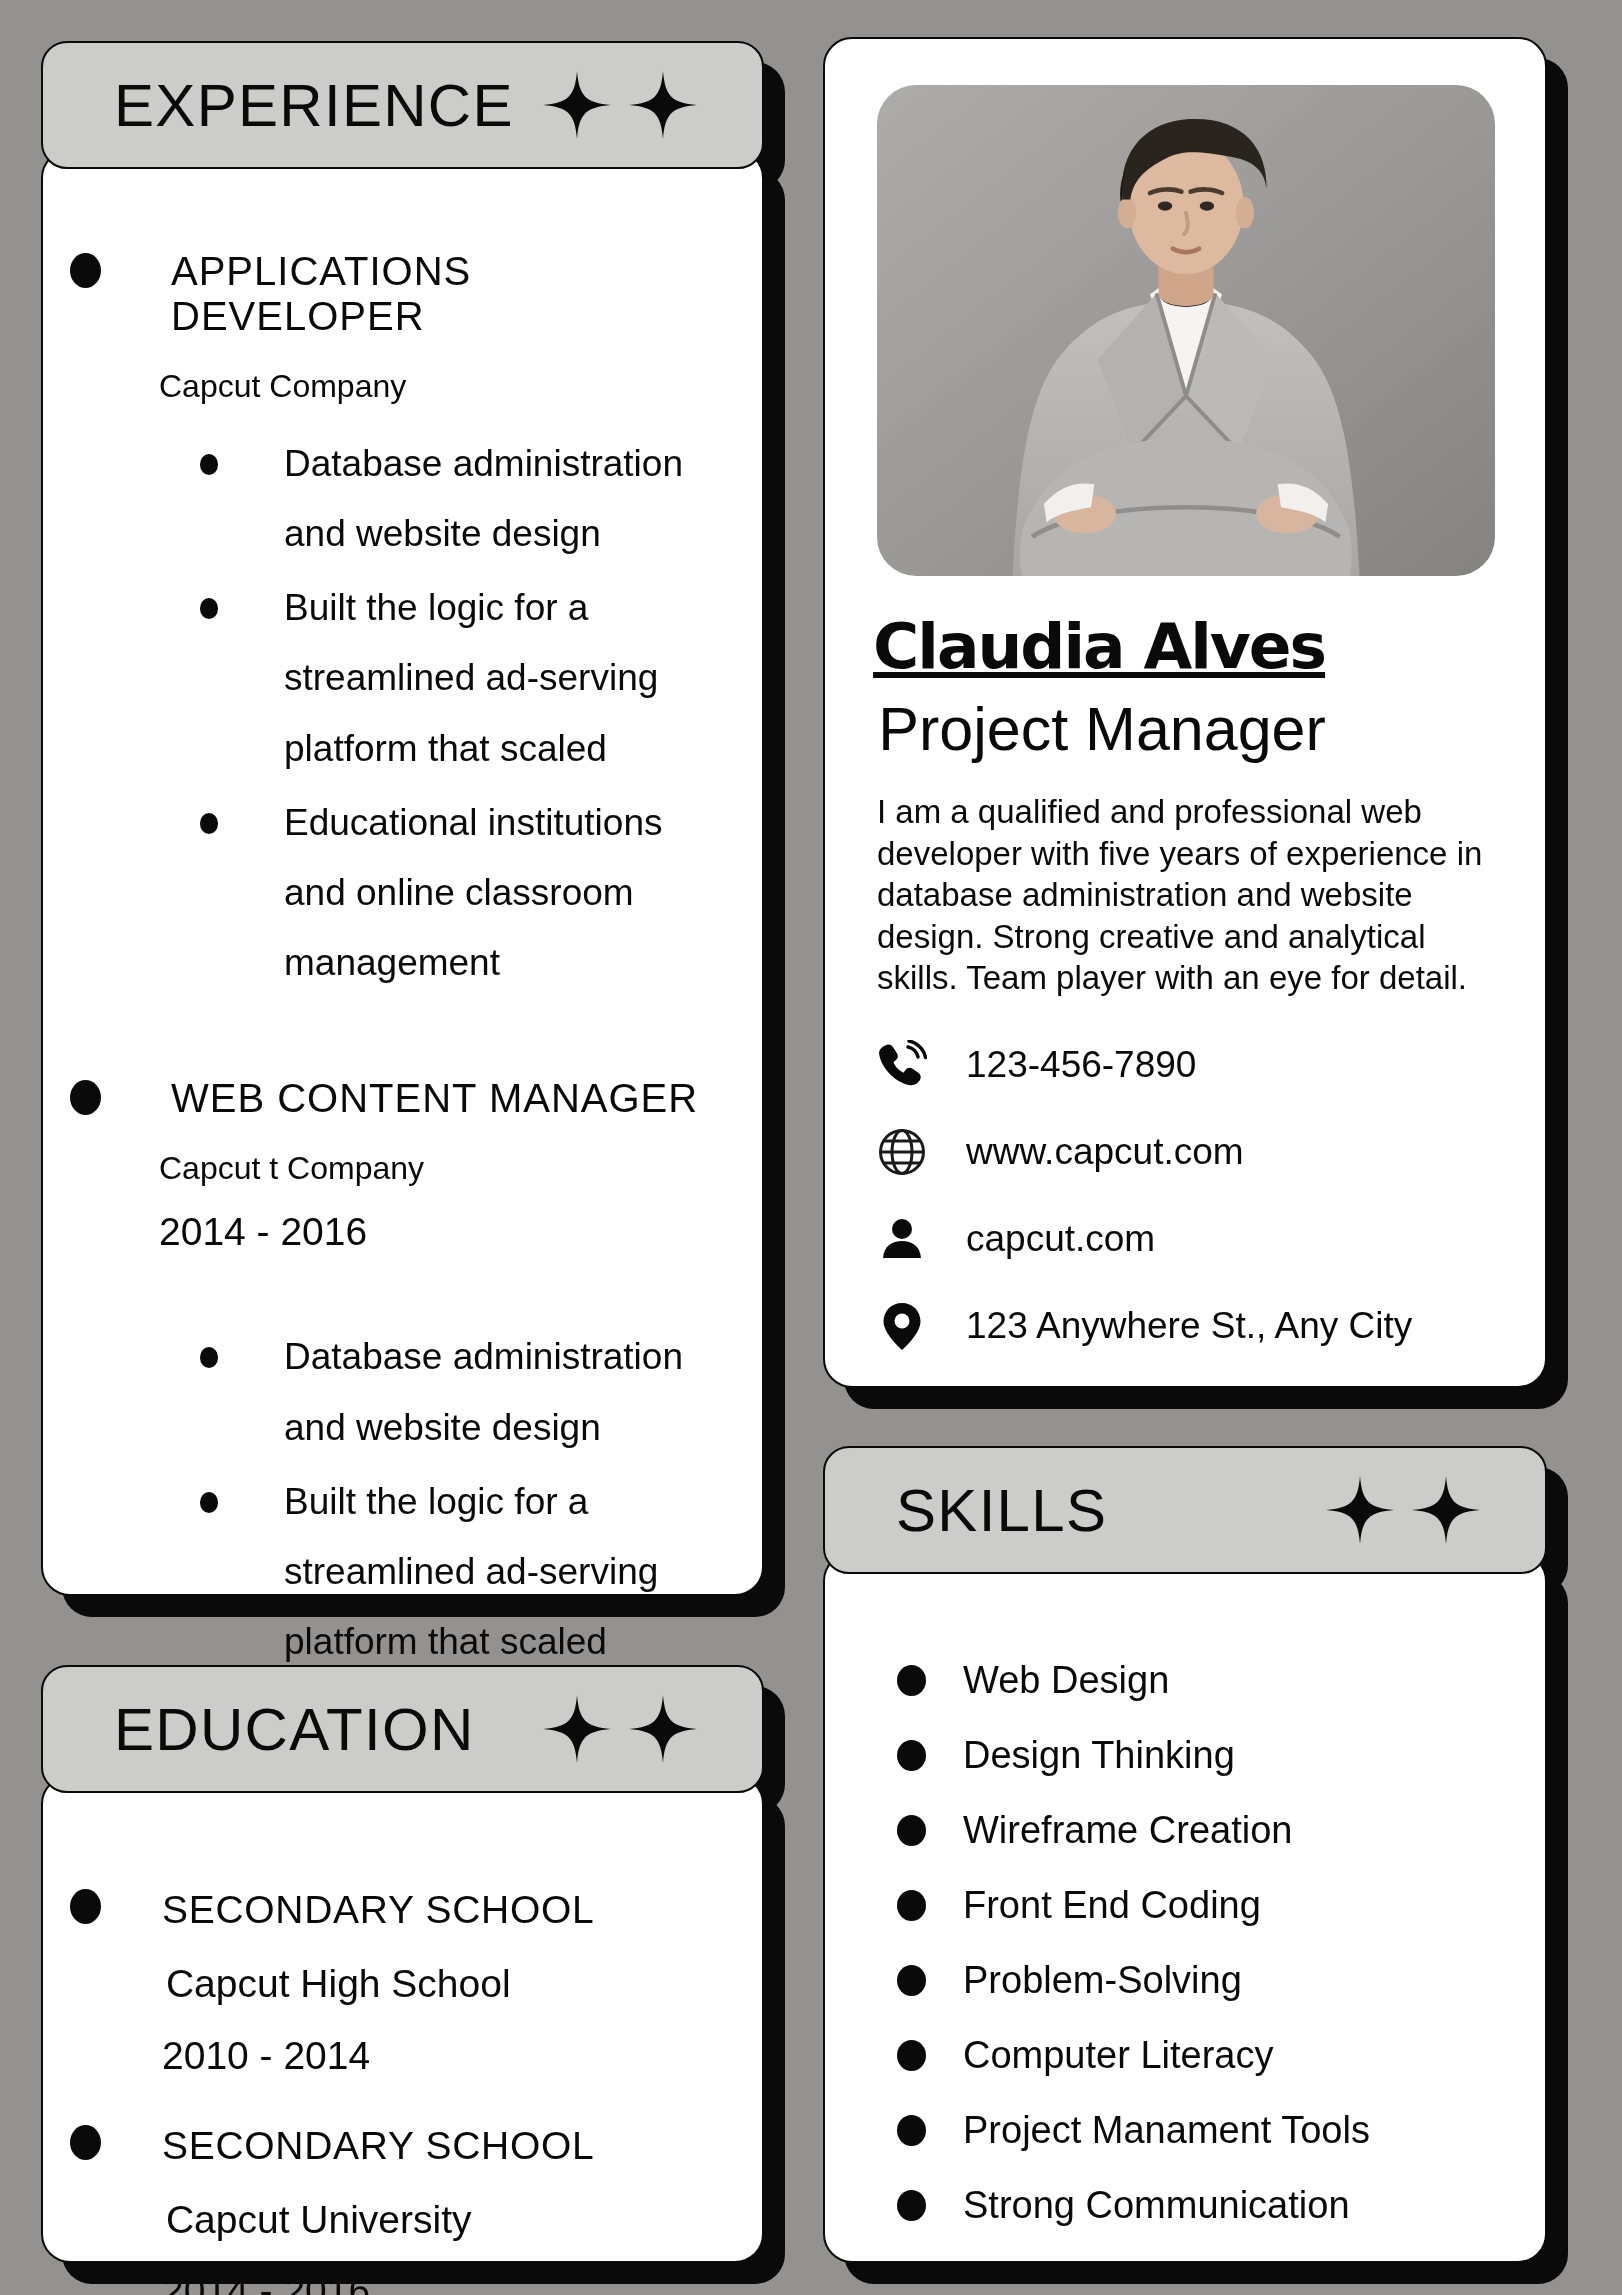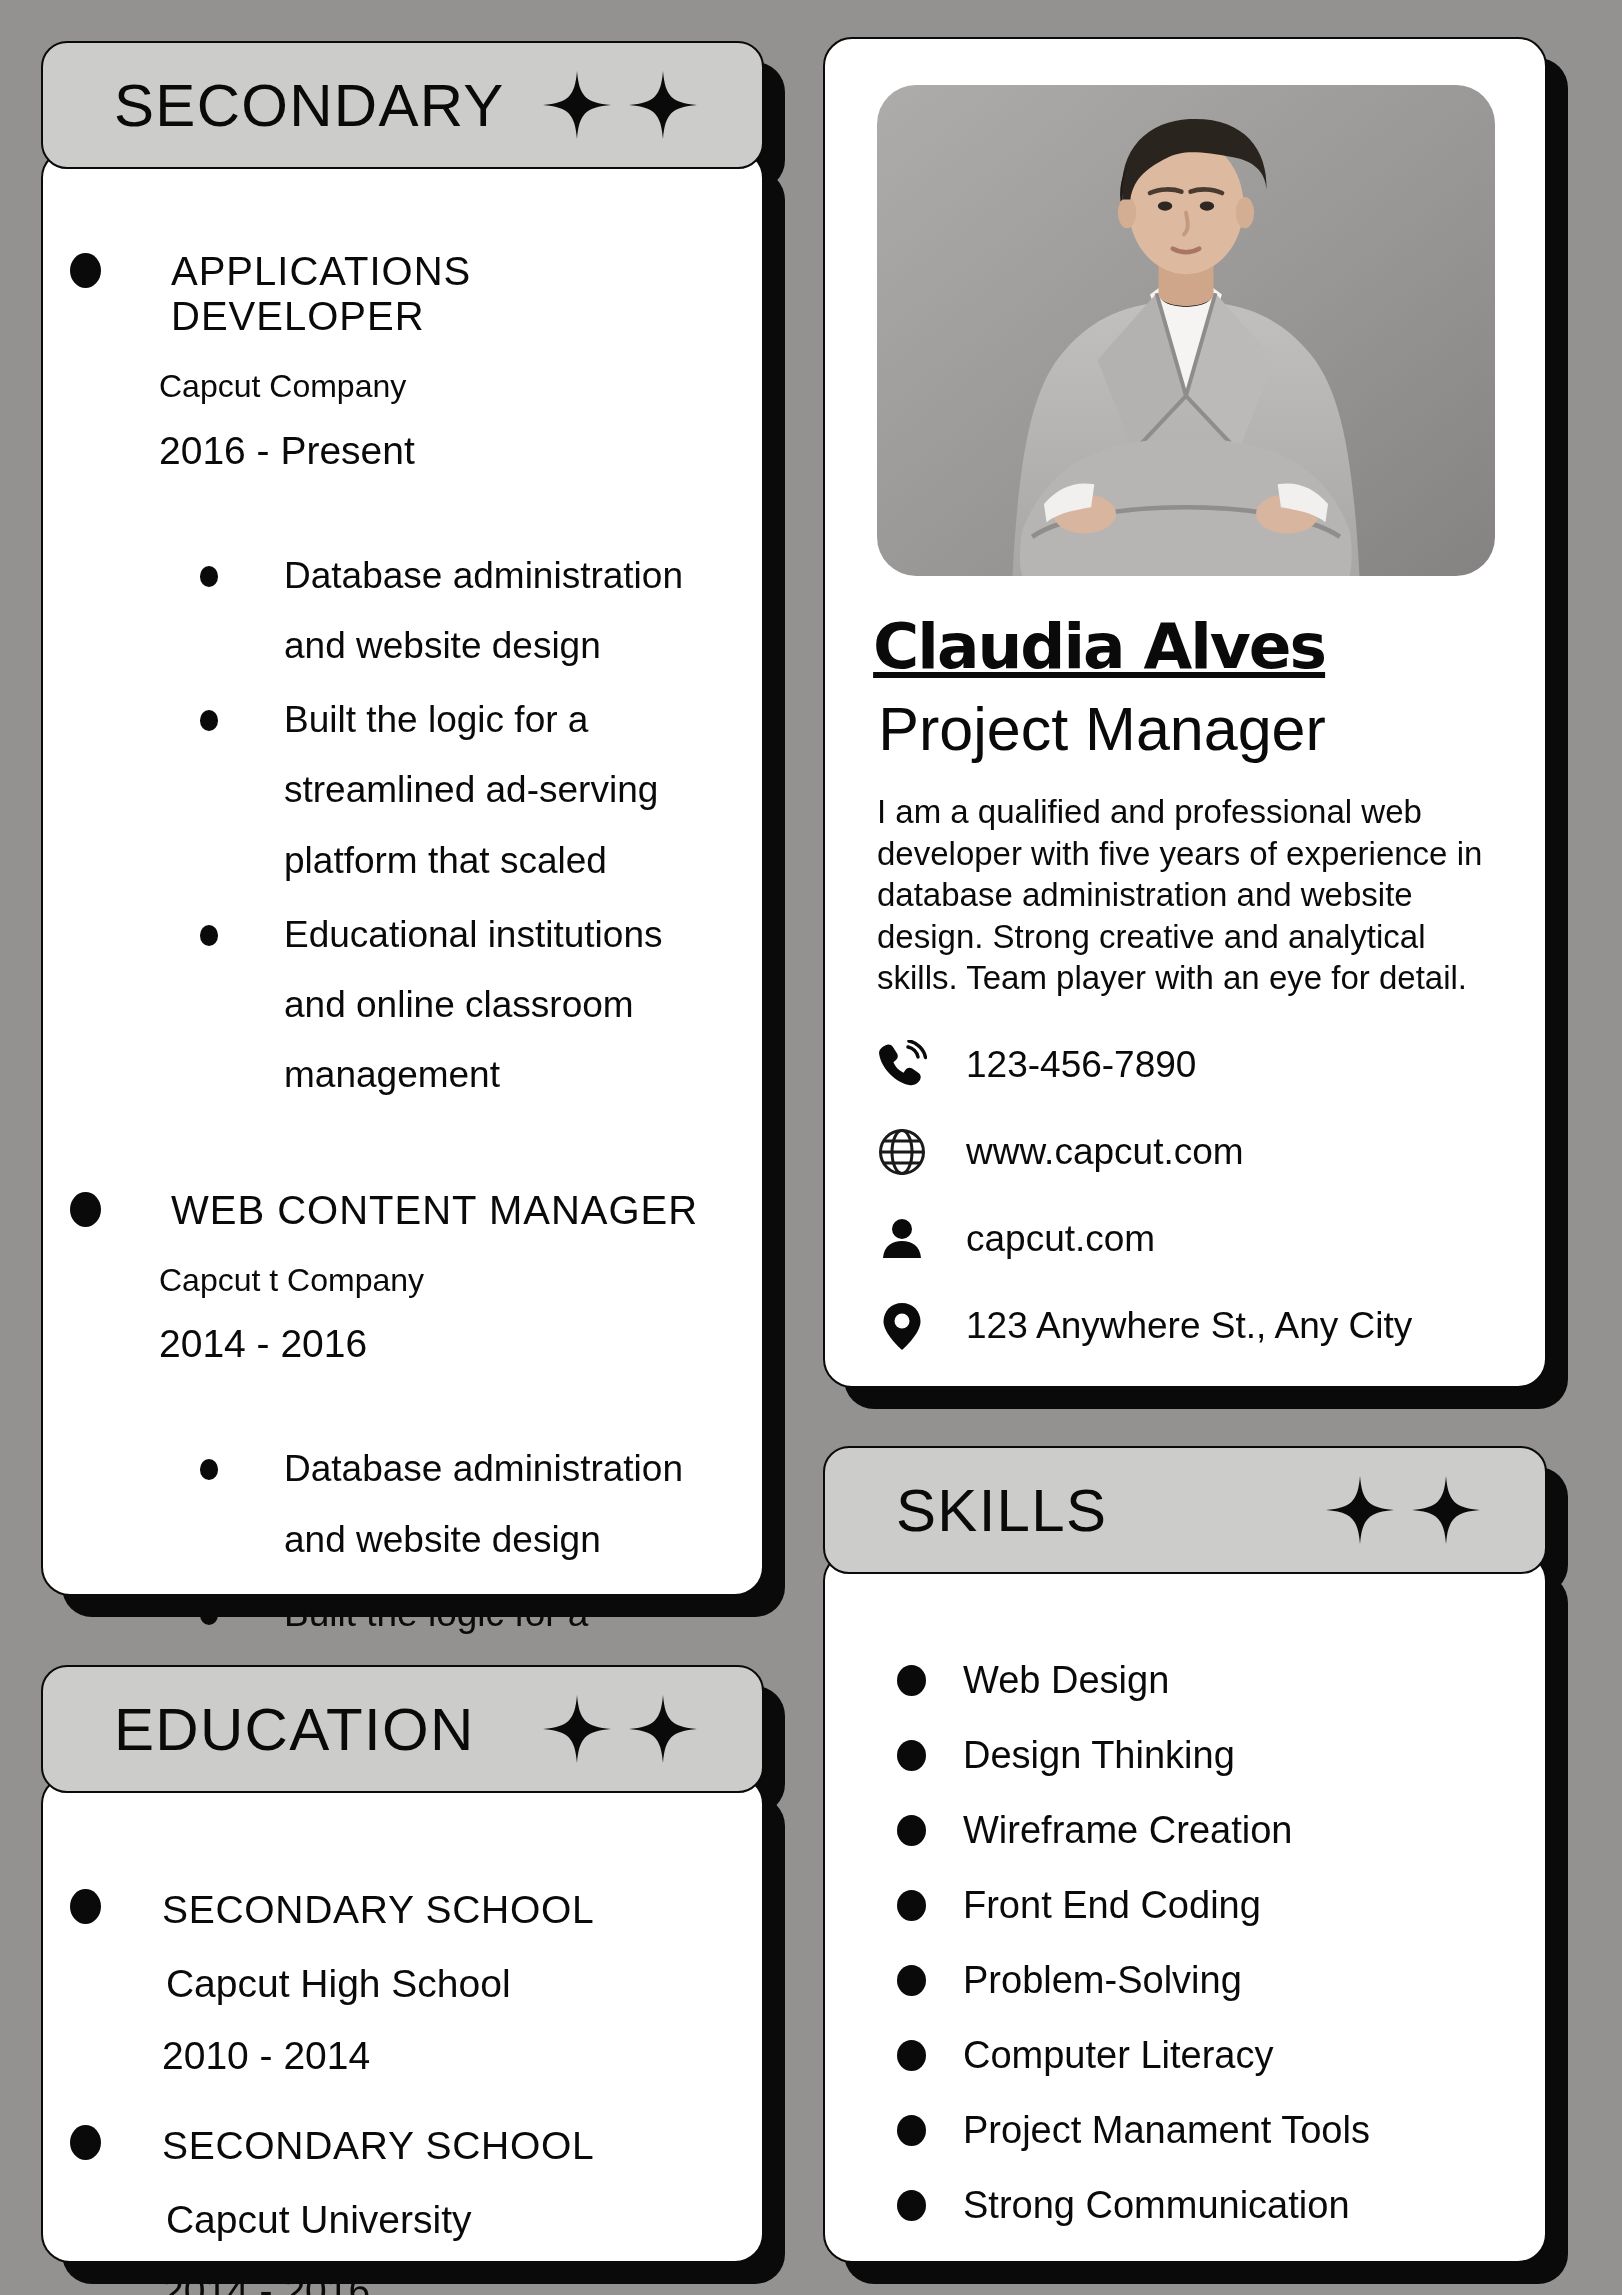--- a/index.html
+++ b/index.html
@@ -120,37 +120,36 @@
 
 <div class="shadow exp-hdr-sh"></div>
 <div class="shadow exp-card-sh"></div>
 <div class="shadow edu-hdr-sh"></div>
 <div class="shadow edu-card-sh"></div>
 <div class="shadow pro-card-sh"></div>
 <div class="shadow ski-hdr-sh"></div>
 <div class="shadow ski-card-sh"></div>
 
 <div class="hdr exp-hdr">
-  <span class="t">SECONDARY</span>
+  <span class="t">EXPERIENCE</span>
   <span class="sparkles">
     <svg viewBox="0 0 100 100">
         <path d="M50 0 C53 37 63 47 100 50 C63 53 53 63 50 100 C47 63 37 53 0 50 C37 47 47 37 50 0 Z" fill="#0a0a0a"></path>
       </svg>
     <svg viewBox="0 0 100 100">
         <path d="M50 0 C53 37 63 47 100 50 C63 53 53 63 50 100 C47 63 37 53 0 50 C37 47 47 37 50 0 Z" fill="#0a0a0a"></path>
       </svg>
   </span>
 </div>
 
 <div class="card exp-card">
   <div class="job">
     <span class="dot-big"></span>
     <p class="role">APPLICATIONS DEVELOPER</p>
     <p class="company">Capcut  Company</p>
-    <p class="dates">2016 - Present</p>
     <ul class="points">
       <li>Database administration and website design</li>
       <li>Built the logic for a streamlined ad-serving platform that scaled</li>
       <li>Educational institutions and online classroom management</li>
     </ul>
   </div>
   <div class="job">
     <span class="dot-big"></span>
     <p class="role">WEB CONTENT MANAGER</p>
     <p class="company">Capcut t Company</p>

